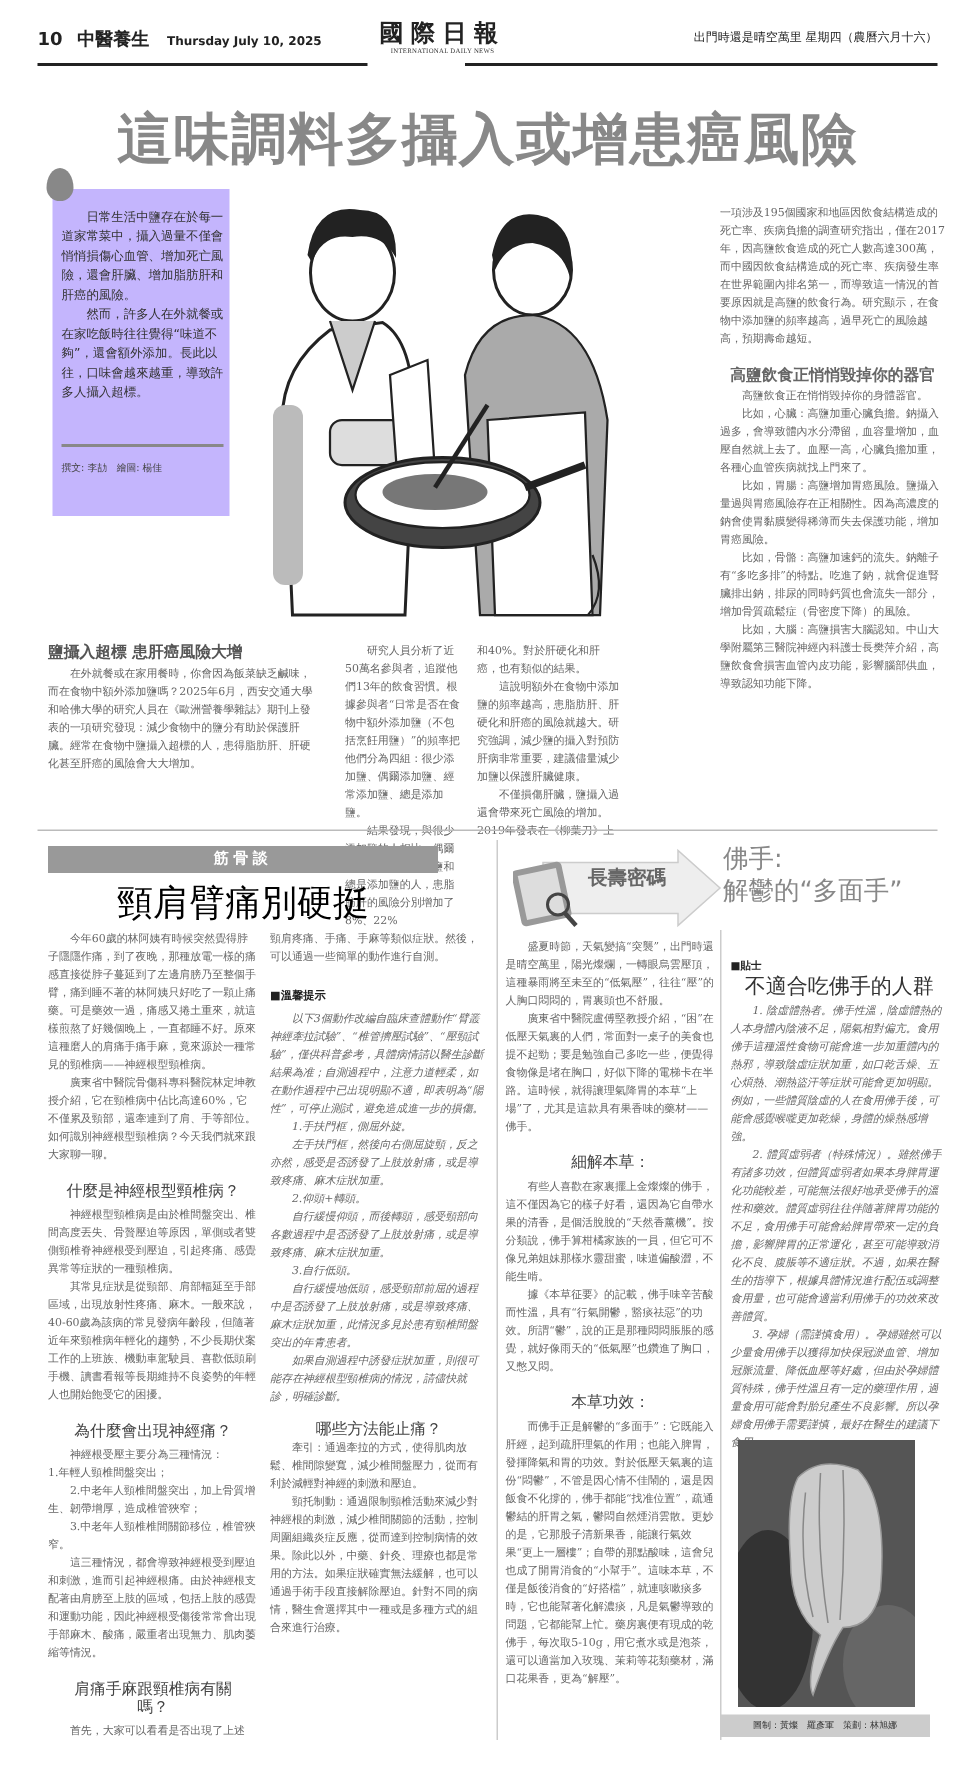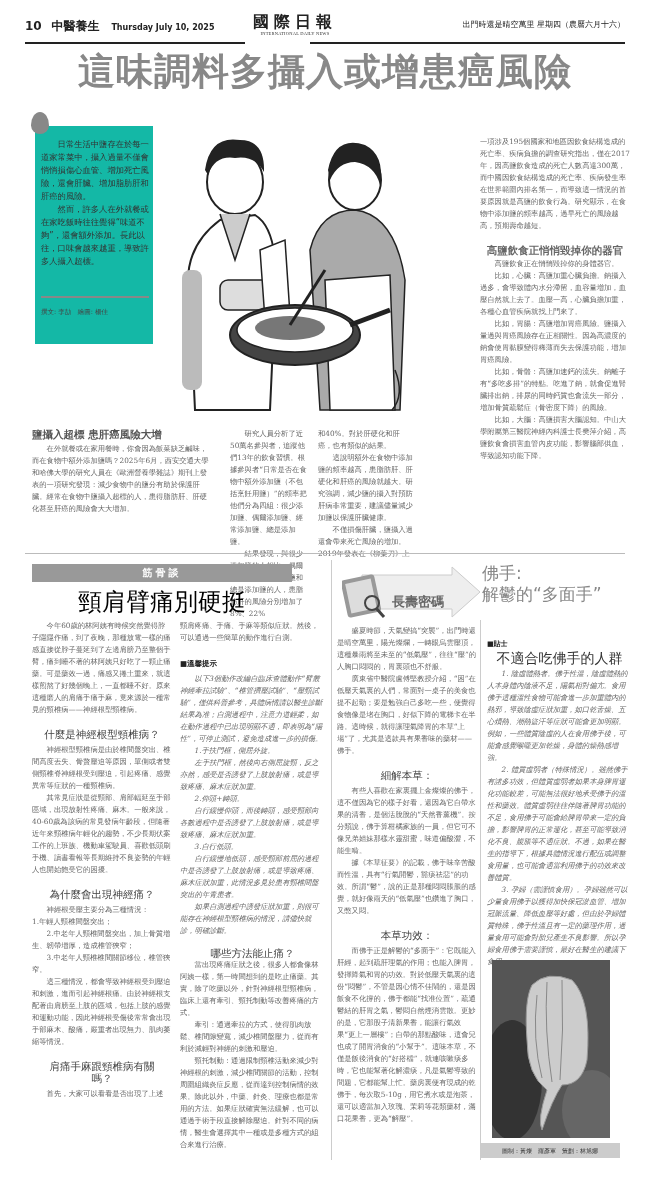--- a/index.html
+++ b/index.html
@@ -10,22 +10,22 @@
 .mh-left{position:absolute;left:0;top:6px;font-family:"DejaVu Sans",sans-serif;font-size:11px;font-weight:bold;color:#222;white-space:nowrap}
 .mh-left .pg{font-size:12px;margin-right:6px}
 .mh-left .sec{font-size:12px;margin-right:8px}
 .mh-left .date{font-size:8px}
 .mh-center{position:absolute;left:225px;top:0;width:90px;text-align:center}
 .mh-center .logo{font-family:"DejaVu Serif",serif;font-size:16px;font-weight:bold;color:#222;letter-spacing:5px}
 .mh-center .sub{font-family:"Liberation Serif",serif;font-size:4.5px;color:#333;letter-spacing:.2px;margin-top:-2px}
 .mh-right{position:absolute;right:0;top:7px;font-family:"DejaVu Sans",sans-serif;font-size:8px;color:#222;white-space:nowrap}
 .rule{position:absolute;left:25px;top:42px;width:600px;height:2px;background:#222}
 .rule-gap{position:absolute;left:245px;top:40px;width:65px;height:6px;background:#fff}
-.headline{left:25px;top:47px;width:600px;text-align:center;font-family:"DejaVu Sans",sans-serif;font-weight:bold;font-size:37px;color:#888;letter-spacing:1px}
-.intro-box{left:35px;top:126px;width:118px;height:218px;background:#14b8a6}
+.headline{left:25px;top:68px;width:600px;text-align:center;font-family:"DejaVu Sans",sans-serif;font-weight:bold;font-size:37px;color:#888;letter-spacing:1px}
+.intro-box{left:35px;top:126px;width:118px;height:218px;background:#c4b5fd}
 .quote-mark{position:absolute;left:-4px;top:-14px;width:18px;height:22px;background:#888;border-radius:50% 50% 50% 50%/60% 60% 40% 40%}
 .intro-text{position:absolute;left:6px;top:12px;width:108px;font-family:"DejaVu Sans",sans-serif;font-size:8.3px;line-height:13px;color:#333}
 .intro-text p{text-indent:2em}
 .intro-rule{position:absolute;left:6px;top:170px;width:108px;height:2px;background:#888}
 .byline{position:absolute;left:6px;top:182px;font-family:"DejaVu Sans",sans-serif;font-size:6.5px;color:#444}
 .illus{left:160px;top:110px;width:255px;height:320px}
 .col{font-size:7.3px;line-height:12px;color:#666}
 .col p{text-indent:2em}
 .col-r1{left:480px;top:136px;width:150px}
 .col-r1 h3{font-family:"DejaVu Sans",sans-serif;font-size:10.5px;color:#666;text-align:center;margin:12px 0 2px}
@@ -132,20 +132,21 @@
   <p>不僅損傷肝臟，鹽攝入過還會帶來死亡風險的增加。2019年發表在《柳葉刀》上</p>
 </div>
 
 <div class="vsep" style="left:25px;top:553px;width:600px;height:1px;background:#bbb"></div>
 
 <div class="abs banner">筋骨談</div>
 <div class="abs title2">頸肩臂痛別硬挺</div>
 
 <div class="abs col lc1">
   <p>今年60歲的林阿姨有時候突然覺得脖子隱隱作痛，到了夜晚，那種放電一樣的痛感直接從脖子蔓延到了左邊肩膀乃至整個手臂，痛到睡不著的林阿姨只好吃了一顆止痛藥。可是藥效一過，痛感又捲土重來，就這樣煎熬了好幾個晚上，一直都睡不好。原來這種磨人的肩痛手痛手麻，竟來源於一種常見的頸椎病——神經根型頸椎病。</p>
+  <p>廣東省中醫院骨傷科專科醫院林定坤教授介紹，它在頸椎病中佔比高達60%，它不僅累及頸部，還牽連到了肩、手等部位。如何識別神經根型頸椎病？今天我們就來跟大家聊一聊。</p>
   <h3>什麼是神經根型頸椎病？</h3>
   <p>神經根型頸椎病是由於椎間盤突出、椎間高度丟失、骨贅壓迫等原因，單側或者雙側頸椎脊神經根受到壓迫，引起疼痛、感覺異常等症狀的一種頸椎病。</p>
   <p>其常見症狀是從頸部、肩部輻延至手部區域，出現放射性疼痛、麻木。一般來說，40-60歲為該病的常見發病年齡段，但隨著近年來頸椎病年輕化的趨勢，不少長期伏案工作的上班族、機動車駕駛員、喜歡低頭刷手機、讀書看報等長期維持不良姿勢的年輕人也開始飽受它的困擾。</p>
   <h3>為什麼會出現神經痛？</h3>
   <p>神經根受壓主要分為三種情況：</p>
   <p style="text-indent:0">1.年輕人頸椎間盤突出；</p>
   <p>2.中老年人頸椎間盤突出，加上骨質增生、韌帶增厚，造成椎管狹窄；</p>
   <p>3.中老年人頸椎椎間關節移位，椎管狹窄。</p>
   <p>這三種情況，都會導致神經根受到壓迫和刺激，進而引起神經根痛。由於神經根支配著由肩膀至上肢的區域，包括上肢的感覺和運動功能，因此神經根受傷後常常會出現手部麻木、酸痛，嚴重者出現無力、肌肉萎縮等情況。</p>
   <h3>肩痛手麻跟頸椎病有關嗎？</h3>
@@ -159,36 +160,35 @@
     <p>以下3個動作改編自臨床查體動作“臂叢神經牽拉試驗”、“椎管擠壓試驗”、“壓頸試驗”，僅供科普參考，具體病情請以醫生診斷結果為准；自測過程中，注意力道輕柔，如在動作過程中已出現明顯不適，即表明為“陽性”，可停止測試，避免造成進一步的損傷。</p>
     <p>1.手扶門框，側屈外旋。</p>
     <p>左手扶門框，然後向右側屈旋頸，反之亦然，感受是否誘發了上肢放射痛，或是導致疼痛、麻木症狀加重。</p>
     <p>2.仰頭+轉頭。</p>
     <p>自行緩慢仰頭，而後轉頭，感受頸部向各數過程中是否誘發了上肢放射痛，或是導致疼痛、麻木症狀加重。</p>
     <p>3.自行低頭。</p>
     <p>自行緩慢地低頭，感受頸部前屈的過程中是否誘發了上肢放射痛，或是導致疼痛、麻木症狀加重，此情況多見於患有頸椎間盤突出的年青患者。</p>
     <p>如果自測過程中誘發症狀加重，則很可能存在神經根型頸椎病的情況，請儘快就診，明確診斷。</p>
   </div>
   <h3>哪些方法能止痛？</h3>
-  <p>當出現疼痛症狀之後，很多人都會像林阿姨一樣，第一時間想到的是吃止痛藥。其實，除了吃藥以外，針對神經根型頸椎病，臨床上還有牽引、頸托制動等改善疼痛的方式。</p>
   <p>牽引：通過牽拉的方式，使得肌肉放鬆、椎間隙變寬，減少椎間盤壓力，從而有利於減輕對神經的刺激和壓迫。</p>
   <p>頸托制動：通過限制頸椎活動來減少對神經根的刺激，減少椎間關節的活動，控制周圍組織炎症反應，從而達到控制病情的效果。除此以外，中藥、針灸、理療也都是常用的方法。如果症狀確實無法緩解，也可以通過手術手段直接解除壓迫。針對不同的病情，醫生會選擇其中一種或是多種方式的組合來進行治療。</p>
 </div>
 
 <div class="vsep" style="left:331px;top:560px;height:600px"></div>
 
 <div class="abs longevity">
   <svg width="140" height="55" viewBox="0 0 140 55">
     <path d="M20 10 L110 10 L110 2 L138 27 L110 52 L110 44 L20 44 Z" fill="#eee" stroke="#ccc"></path>
     <rect x="2" y="12" width="34" height="38" rx="3" fill="#999" transform="rotate(-12 19 31)"></rect>
     <rect x="6" y="16" width="26" height="30" fill="#ddd" transform="rotate(-12 19 31)"></rect>
     <circle cx="30" cy="38" r="7" fill="none" stroke="#444" stroke-width="2"></circle>
     <line x1="34" y1="43" x2="42" y2="52" stroke="#444" stroke-width="3"></line>
   </svg>
-  <div style="position:absolute;left:50px;top:28px;font-family:'DejaVu Serif',serif;font-size:13px;color:#666;font-weight:bold">長壽密碼</div>
+  <div style="position:absolute;left:50px;top:11px;font-family:'DejaVu Serif',serif;font-size:13px;color:#666;font-weight:bold">長壽密碼</div>
 </div>
 
 <div class="abs fs-title">
   <div>佛手:</div>
   <div>解鬱的“多面手”</div>
 </div>
 
 <div class="abs col mc">
   <p>盛夏時節，天氣變搞“突襲”，出門時還是晴空萬里，陽光燦爛，一轉眼烏雲壓頂，這種暴雨將至未至的“低氣壓”，往往“壓”的人胸口悶悶的，胃裏頭也不舒服。</p>
   <p>廣東省中醫院盧傅堅教授介紹，“困”在低壓天氣裏的人們，常面對一桌子的美食也提不起勁；要是勉強自己多吃一些，便覺得食物像是堵在胸口，好似下降的電梯卡在半路。這時候，就得讓理氣降胃的本草“上場”了，尤其是這款具有果香味的藥材——佛手。</p>

